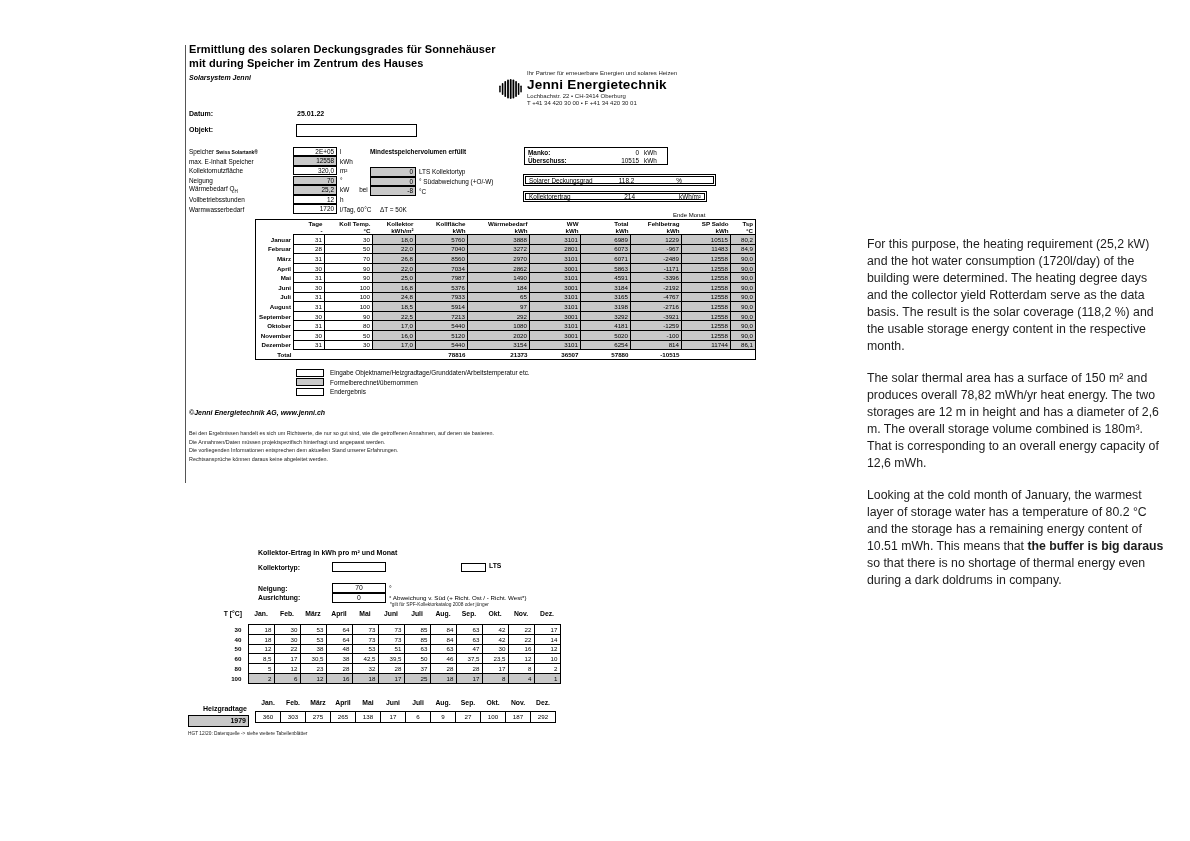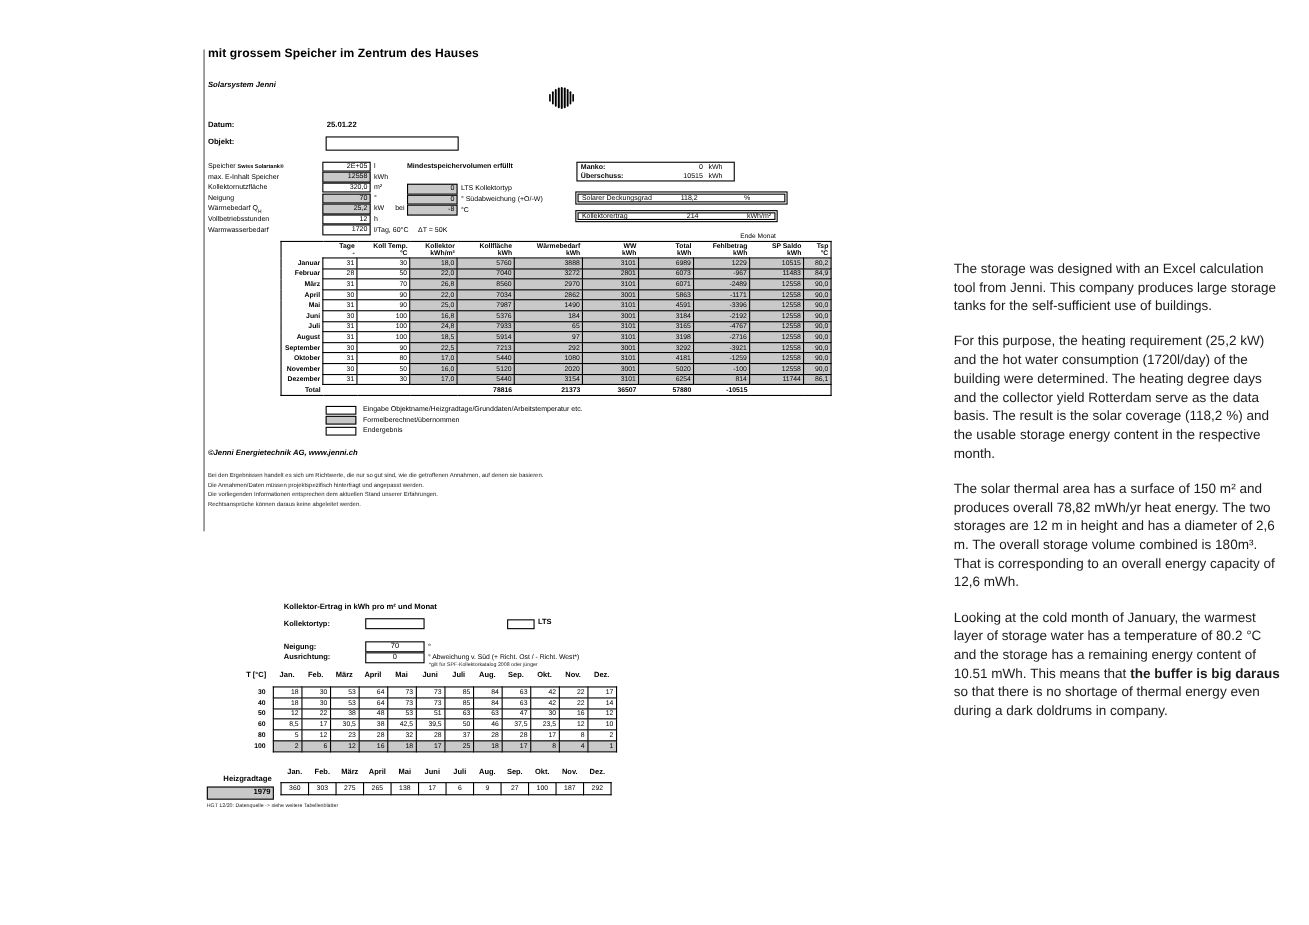--- a/index.html
+++ b/index.html
@@ -120,38 +120,45 @@
   .article p{margin:0 0 15px 0;font-size:12.3px;line-height:17px;}
 </style>
 </head>
 <body>
 
 <div class="page">
 
   <div class="abs v-rule"></div>
 
   <div class="abs doc-title">
-    <div>mit grossem Speicher im Zentrum des Hauses</div>
+    <div>Ermittlung des solaren Deckungsgrades für Sonnehäuser</div>
+    <div>mit during Speicher im Zentrum des Hauses</div>
   </div>
   <div class="abs doc-subtitle">Solarsystem Jenni</div>
 
   <div class="abs logo-block">
     <svg class="logo-icon" viewBox="0 0 26 26">
       <g fill="#000">
         <rect x="2.2" y="9.5" width="1.5" height="7" rx="0.7"></rect>
         <rect x="4.8" y="7" width="1.6" height="12" rx="0.8"></rect>
         <rect x="7.4" y="5" width="1.7" height="16" rx="0.8"></rect>
         <rect x="10.1" y="3.5" width="1.8" height="19" rx="0.9"></rect>
         <rect x="12.8" y="3" width="1.8" height="20" rx="0.9"></rect>
         <rect x="15.5" y="3.5" width="1.8" height="19" rx="0.9"></rect>
         <rect x="18.2" y="5" width="1.7" height="16" rx="0.8"></rect>
         <rect x="20.8" y="7" width="1.6" height="12" rx="0.8"></rect>
         <rect x="23.3" y="9.5" width="1.5" height="7" rx="0.7"></rect>
       </g>
     </svg>
+    <div class="logo-text">
+      <div class="tagline">Ihr Partner für erneuerbare Energien und solares Heizen</div>
+      <div class="company-name">Jenni Energietechnik</div>
+      <div class="addr">Lochbachstr. 22  •  CH-3414 Oberburg</div>
+      <div class="addr">T +41 34 420 30 00  •  F +41 34 420 30 01</div>
+    </div>
   </div>
 
   <div class="abs datum-row">
     <span>Datum:</span>
     <span class="datum-val">25.01.22</span>
   </div>
   <div class="abs objekt-row">
     <span>Objekt:</span>
     <span class="objekt-box"></span>
   </div>
@@ -668,19 +675,18 @@
           <td>27</td>
           <td>100</td>
           <td>187</td>
           <td>292</td>
         </tr>
       </tbody>
   </table>
   <div class="abs hgt-foot">HGT 12/20: Datenquelle -&gt; siehe weitere Tabellenblätter</div>
 
   <div class="abs article">
-    <p>The storage was designed with an Excel calculation tool from Jenni. This company produces large storage tanks for the self-sufficient use of buildings.</p>
     <p>For this purpose, the heating requirement (25,2 kW) and the hot water consumption (1720l/day) of the building were determined. The heating degree days and the collector yield Rotterdam serve as the data basis. The result is the solar coverage (118,2 %) and the usable storage energy content in the respective month.</p>
     <p>The solar thermal area has a surface of 150 m² and produces overall 78,82 mWh/yr heat energy. The two storages are 12 m in height and has a diameter of 2,6 m. The overall storage volume combined is 180m³. That is corresponding to an overall energy capacity of 12,6 mWh.</p>
     <p><span>Looking at the cold month of January, the warmest layer of storage water has a temperature of 80.2 °C and the storage has a remaining energy content of 10.51 mWh. This means that </span><b>the buffer is big daraus</b><span> so that there is no shortage of thermal energy even during a dark doldrums in company.</span></p>
   </div>
 
 </div>
 
 </body></html>

